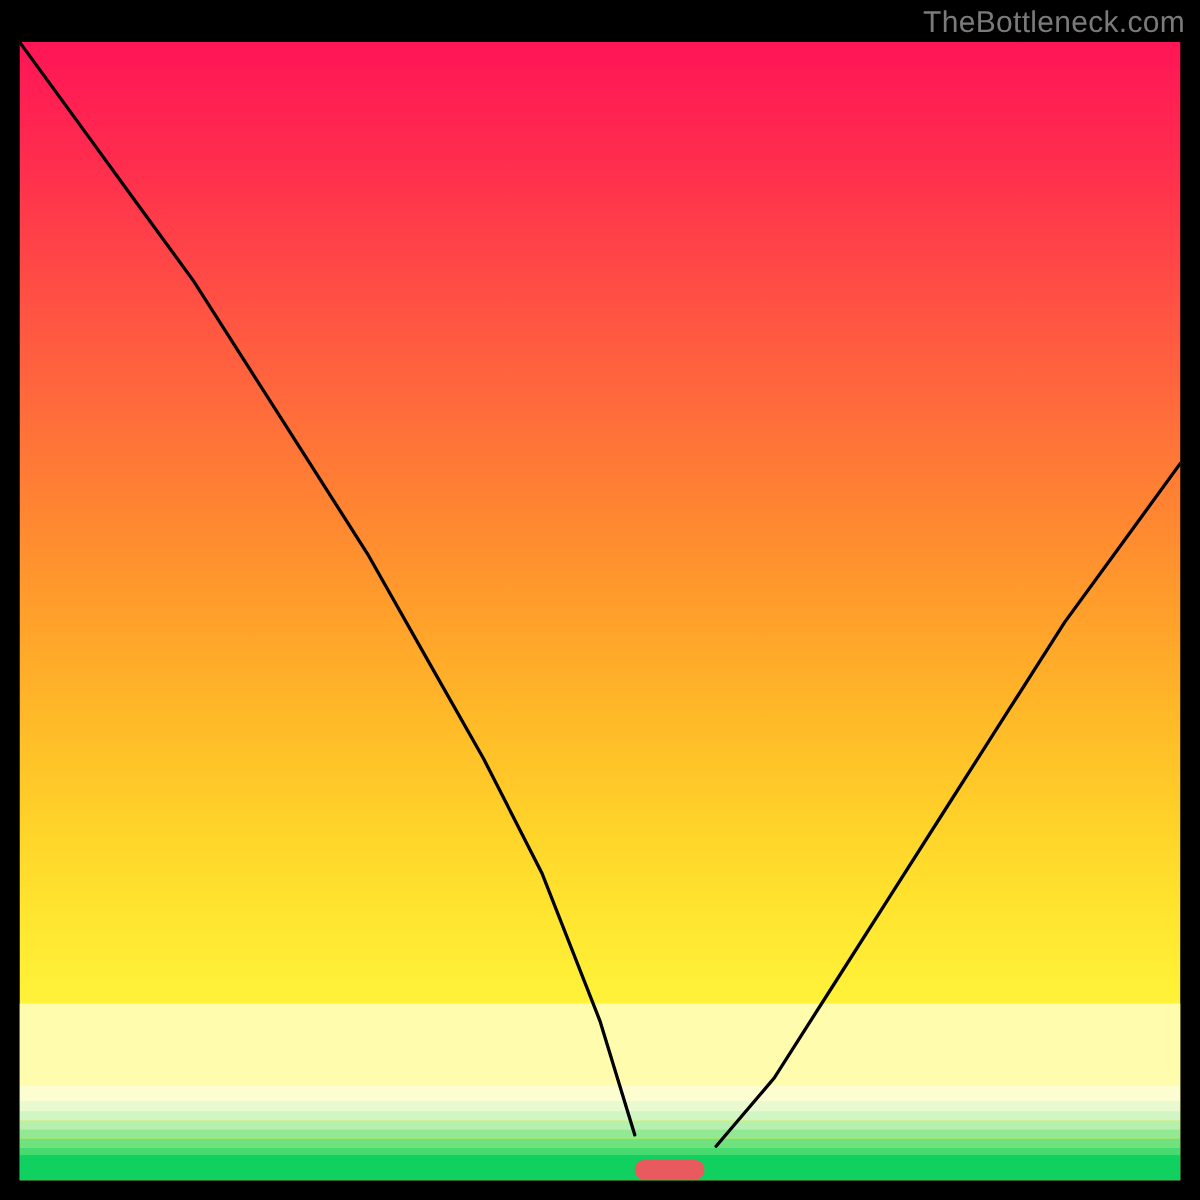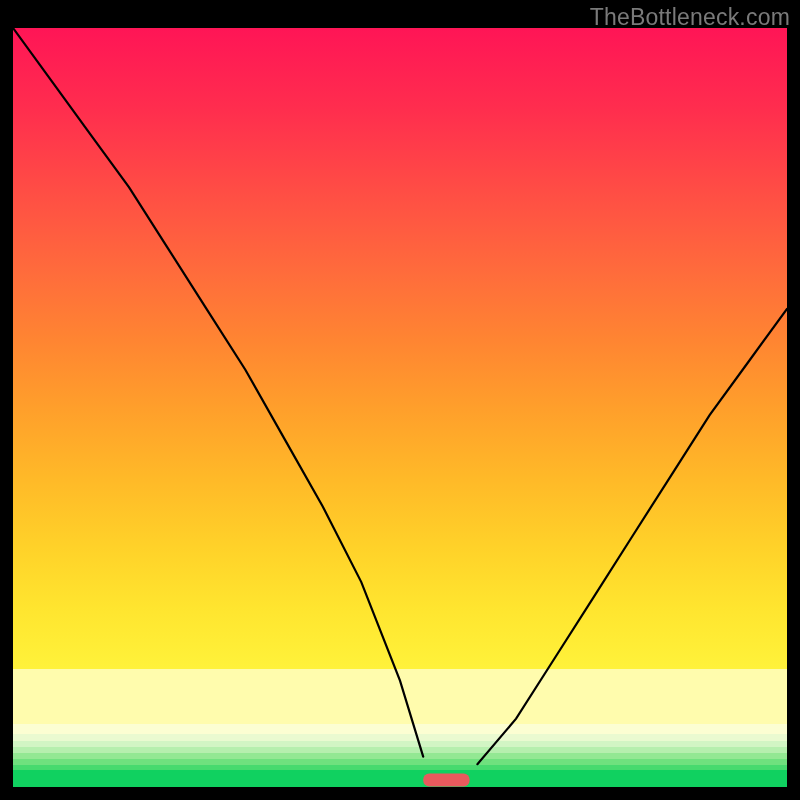--- a/index.html
+++ b/index.html
@@ -15,21 +15,21 @@
     position: relative;
     width: 800px;
     height: 800px;
     background: #000;
   }
   .watermark {
     position: absolute;
     top: 4px;
     right: 10px;
     color: #7a7a7a;
-    font-size: 23px;
+    font-size: 20px;
     font-weight: 500;
     letter-spacing: 0.2px;
     z-index: 10;
     user-select: none;
   }
   .plot-area {
     position: absolute;
     left: 13px;
     top: 28px;
     width: 774px;

